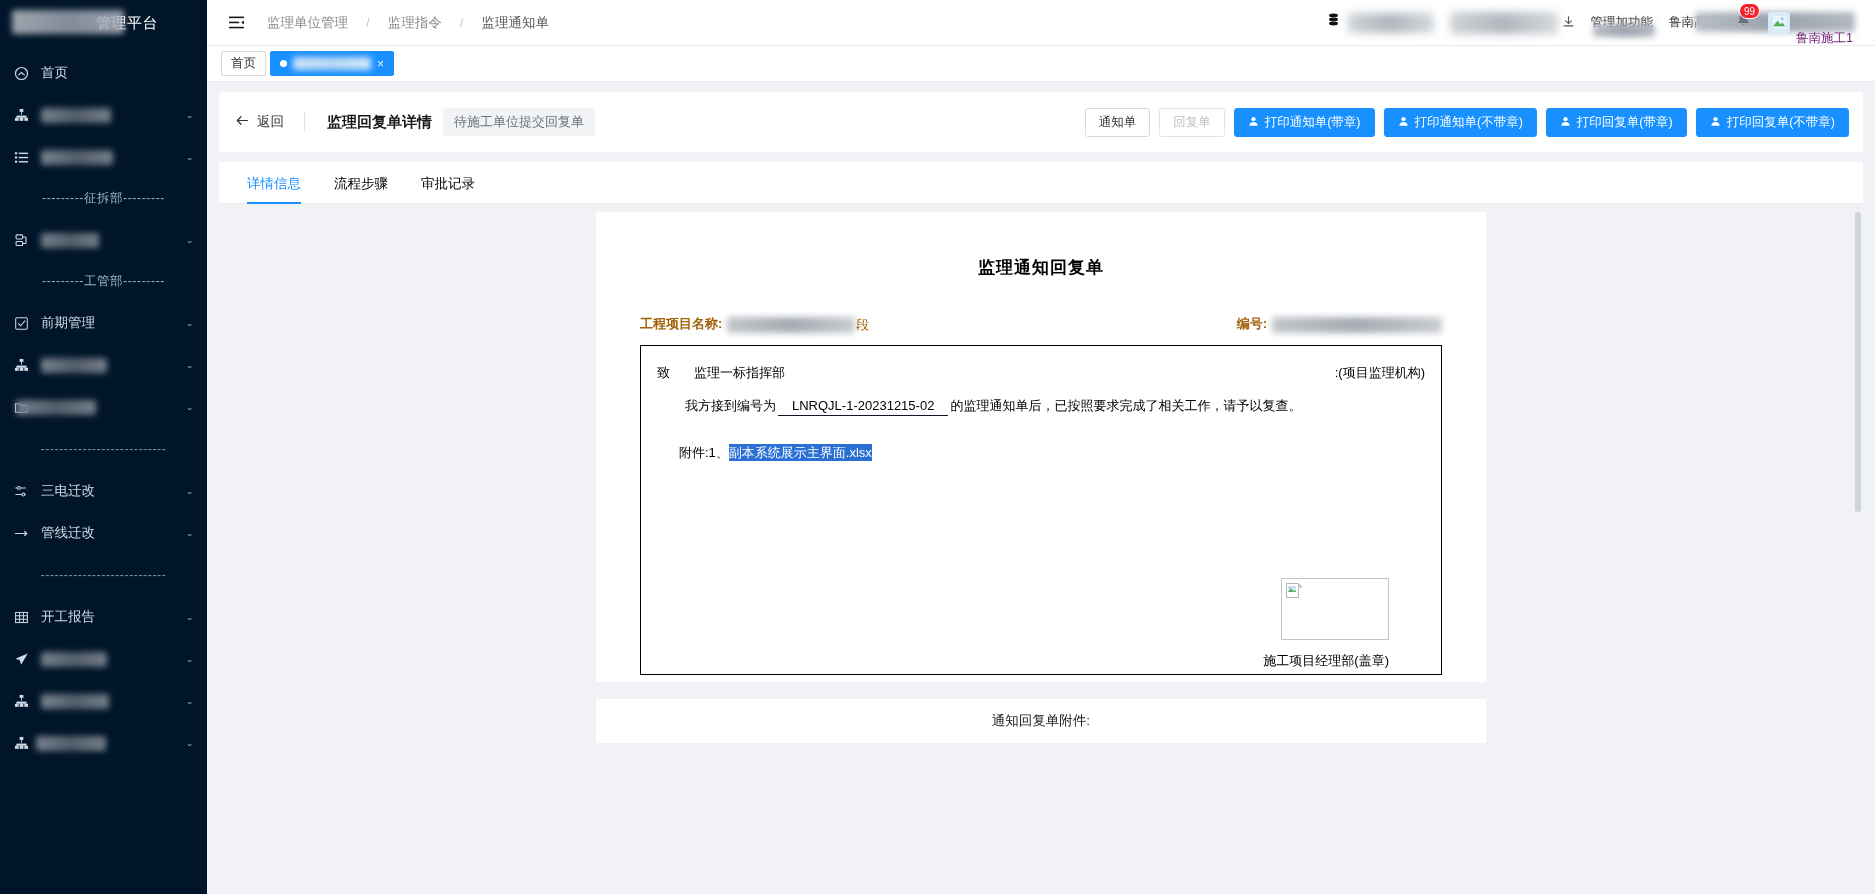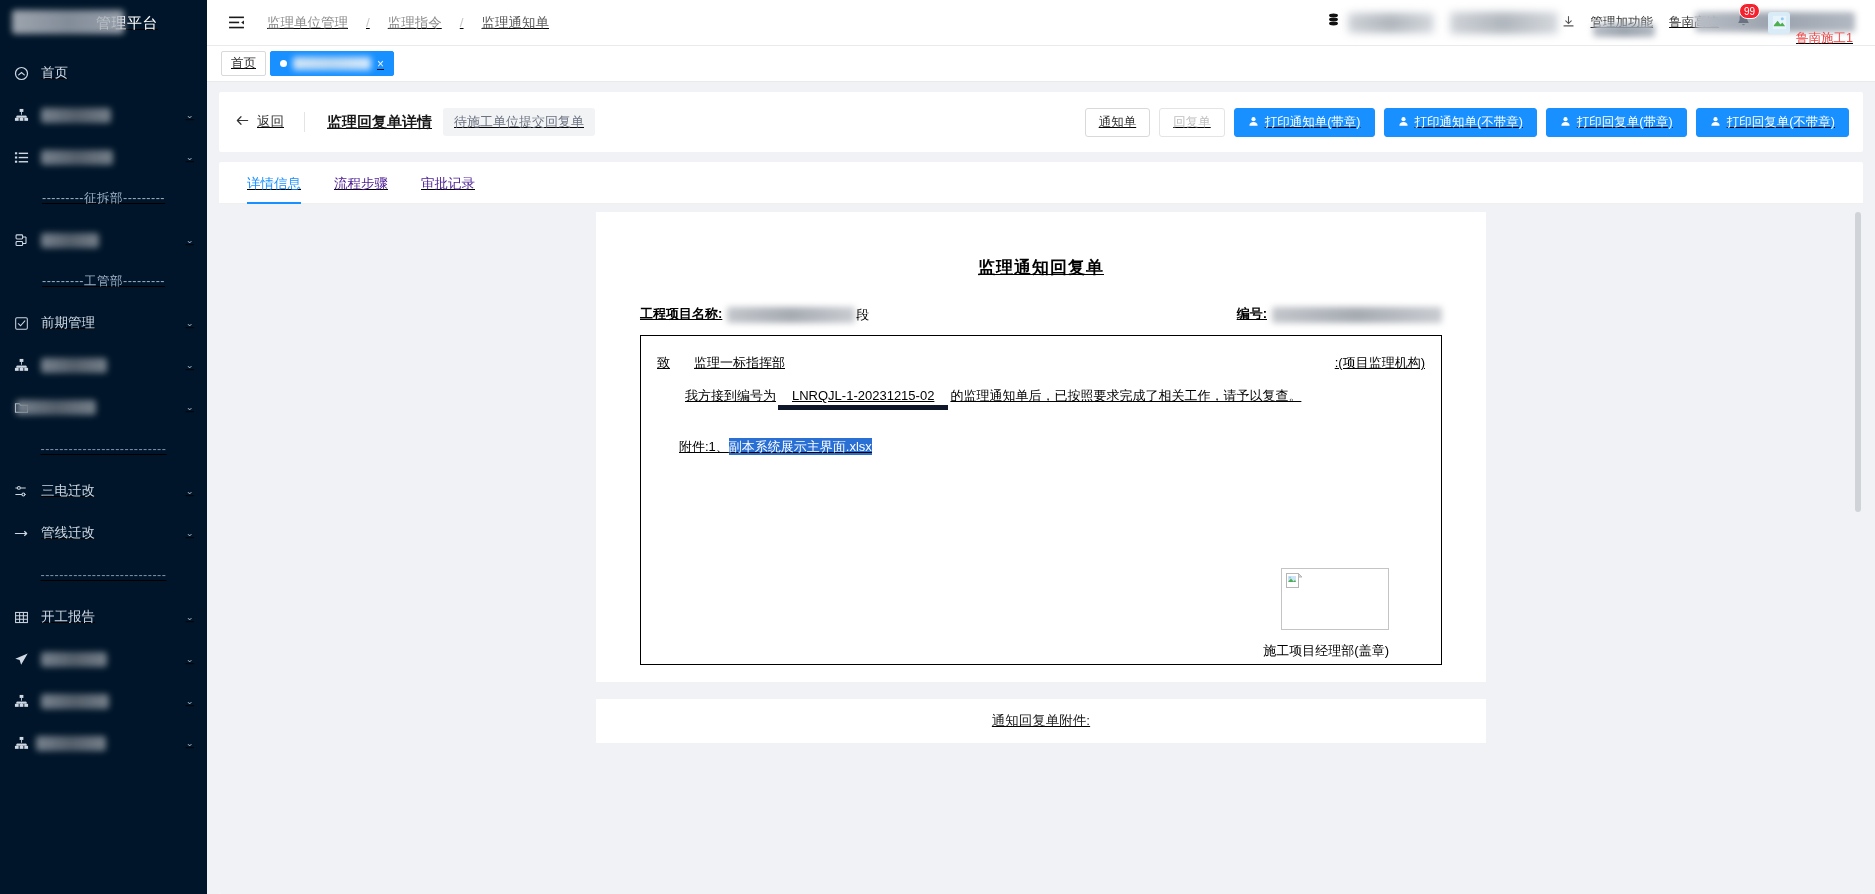--- a/index.html
+++ b/index.html
@@ -2,21 +2,21 @@
 <html><head>
 <meta charset="utf-8">
 <style>
   * { box-sizing: border-box; margin: 0; padding: 0; }
   html, body {
     width: 1875px; height: 894px;
     font-family: "Liberation Sans", "DejaVu Sans", sans-serif;
     overflow: hidden;
     background: #f0f2f5;
   }
-  .app { display: flex; width: 1875px; height: 894px; text-decoration: underline; }
+  .app { display: flex; width: 1875px; height: 894px; }
 
   
   .sidebar {
     width: 207px; min-width: 207px; height: 894px;
     background: #001529;
     color: #c8d2e0;
     overflow: hidden;
     position: relative;
   }
   .logo-row {
@@ -90,21 +90,21 @@
   }
   .tr-item { display: flex; align-items: center; position: relative; padding: 0 8px; height: 46px; }
   .tr-blur { height: 20px; border-radius: 3px; background: linear-gradient(90deg,#cfd3d8,#b0b6bd,#d5d9de); filter: blur(4px); }
   .tr-text { font-size: 12.5px; color: #333; white-space: nowrap; }
   .badge {
     position: absolute; top: 3px; right: 0px;
     background: #f5222d; color: #fff; font-size: 10px; line-height: 15px;
     min-width: 20px; height: 16px; border-radius: 9px; text-align: center;
     padding: 0 4px; border: 1px solid #fff;
   }
-  .user-name { font-size: 12.5px; color: #ef4444; white-space: nowrap; margin-left: 6px; margin-top: 32px; }
+  .user-name { font-size: 12.5px; color: #701a75; white-space: nowrap; margin-left: 6px; margin-top: 32px; }
   .avatar-sq {
     width: 22px; height: 22px; border-radius: 3px;
     background: #d9ebf7; display:flex; align-items:center; justify-content:center;
     overflow: hidden;
   }
 
   
   .tabstrip {
     height: 36px; background: #ffffff; display: flex; align-items: center;
     padding: 0 0 0 14px; border-bottom: 1px solid #e8eaec; gap: 4px;
@@ -147,54 +147,54 @@
   .btn .usr-ic { width: 12px; height: 12px; display:inline-flex; }
 
   .tabcard {
     background: #fff; border-radius: 2px; flex: 1 1 auto;
     display: flex; flex-direction: column; overflow: hidden; position: relative;
   }
   .inner-tabs {
     height: 42px; display: flex; align-items: flex-start; gap: 33px;
     padding: 0 28px; border-bottom: 1px solid #f0f0f0; flex: 0 0 42px;
   }
-  .inner-tab { font-size: 13.5px; color: #4c1d95; cursor: pointer; height: 42px; line-height: 44px; position: relative; white-space: nowrap; }
+  .inner-tab { font-size: 13.5px; color: #000000; cursor: pointer; height: 42px; line-height: 44px; position: relative; white-space: nowrap; }
   .inner-tab.active { color: #1890ff; }
   .inner-tab.active::after {
     content:""; position:absolute; left:0; right:0; bottom:0; height:2px; background:#1890ff;
   }
 
   .doc-scroll {
     flex: 1 1 auto; overflow: hidden; background: #f0f2f5;
     padding: 8px 0 0 0; position: relative;
   }
   .doc-page {
     width: 890px; margin: 0 auto; background: #fff;
     padding: 44px 30px 0 30px; min-height: 470px; position: relative;
   }
   .doc-h1 { text-align: center; font-size: 17px; font-weight: bold; color: #000; letter-spacing: 1px; }
   .doc-meta {
-    display: flex; align-items: flex-end; margin-top: 26px; font-size: 13px; color: #000000;
+    display: flex; align-items: flex-end; margin-top: 36px; font-size: 13px; color: #a16207;
     padding: 0 14px;
   }
   .meta-left { display: flex; align-items: flex-end; gap: 5px; }
   .meta-label { font-weight: bold; font-size: 13px; white-space: nowrap; }
   .meta-blur { height: 16px; border-radius: 2px; background: linear-gradient(90deg,#c3c6cb,#a6abb2,#c9ccd1); filter: blur(3.4px); }
   .meta-right { margin-left: auto; display: flex; align-items: flex-end; gap: 5px; justify-content: flex-end; }
 
   .doc-box { margin: 12px 14px 0 14px; border: 1px solid #000; padding: 18px 16px 0 16px; min-height: 330px; position: relative; }
   .row-to { display: flex; align-items: baseline; font-size: 13px; color: #000; }
   .to-text { white-space: nowrap; }
   .to-right { margin-left: auto; white-space: nowrap; }
   .para {
     margin-top: 15px; padding-left: 28px; font-size: 13px; color: #000;
     display: flex; align-items: baseline; flex-wrap: nowrap;
   }
   .filled {
-    border-bottom: 5px solid #0f172a; padding: 0 14px 2px 14px;
+    border-bottom: 1px solid #0f172a; padding: 0 14px 2px 14px;
     margin: 0 2px; white-space: nowrap; text-align: center; min-width: 150px;
   }
   .attach-row { margin-top: 28px; padding-left: 22px; font-size: 13px; color: #000; white-space: nowrap; }
   .sel-text { background: #2a6fd4; color: #ffffff; padding: 1px 0; }
   .img-ph {
     width: 108px; height: 62px; border: 1px solid #c4c4c4; background: #fff;
     position: absolute; right: 52px; bottom: 34px; padding: 4px;
   }
   .broken-img { width: 17px; height: 17px; }
   .sign-label { position: absolute; right: 52px; bottom: 4px; font-size: 13px; color: #000; white-space: nowrap; }

